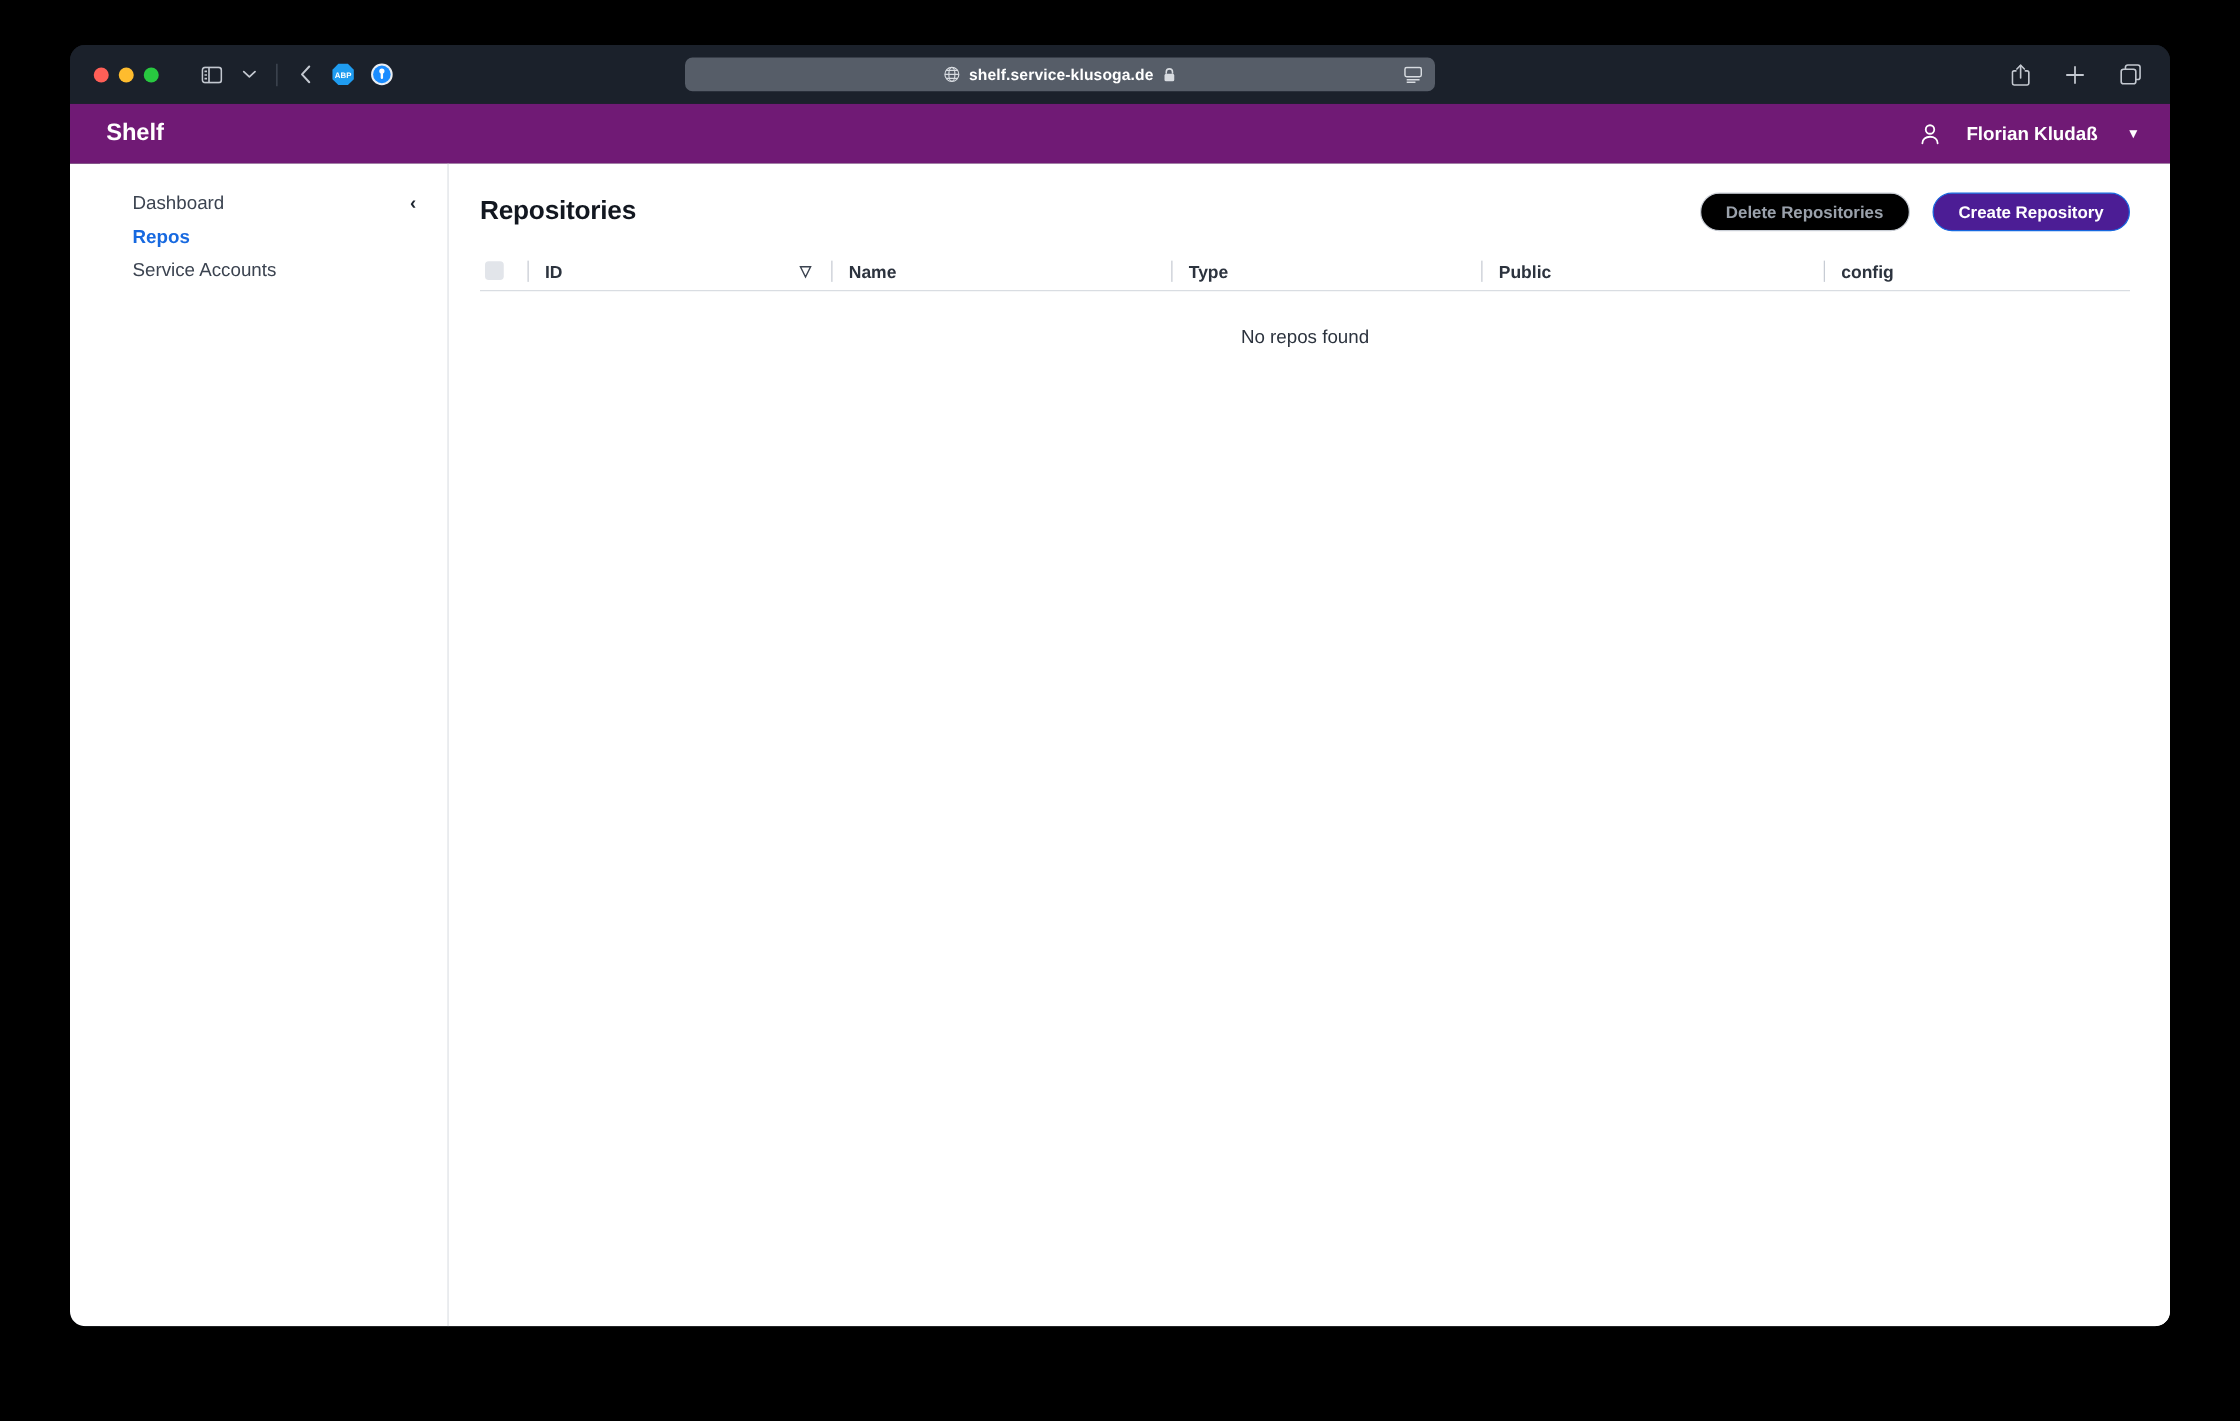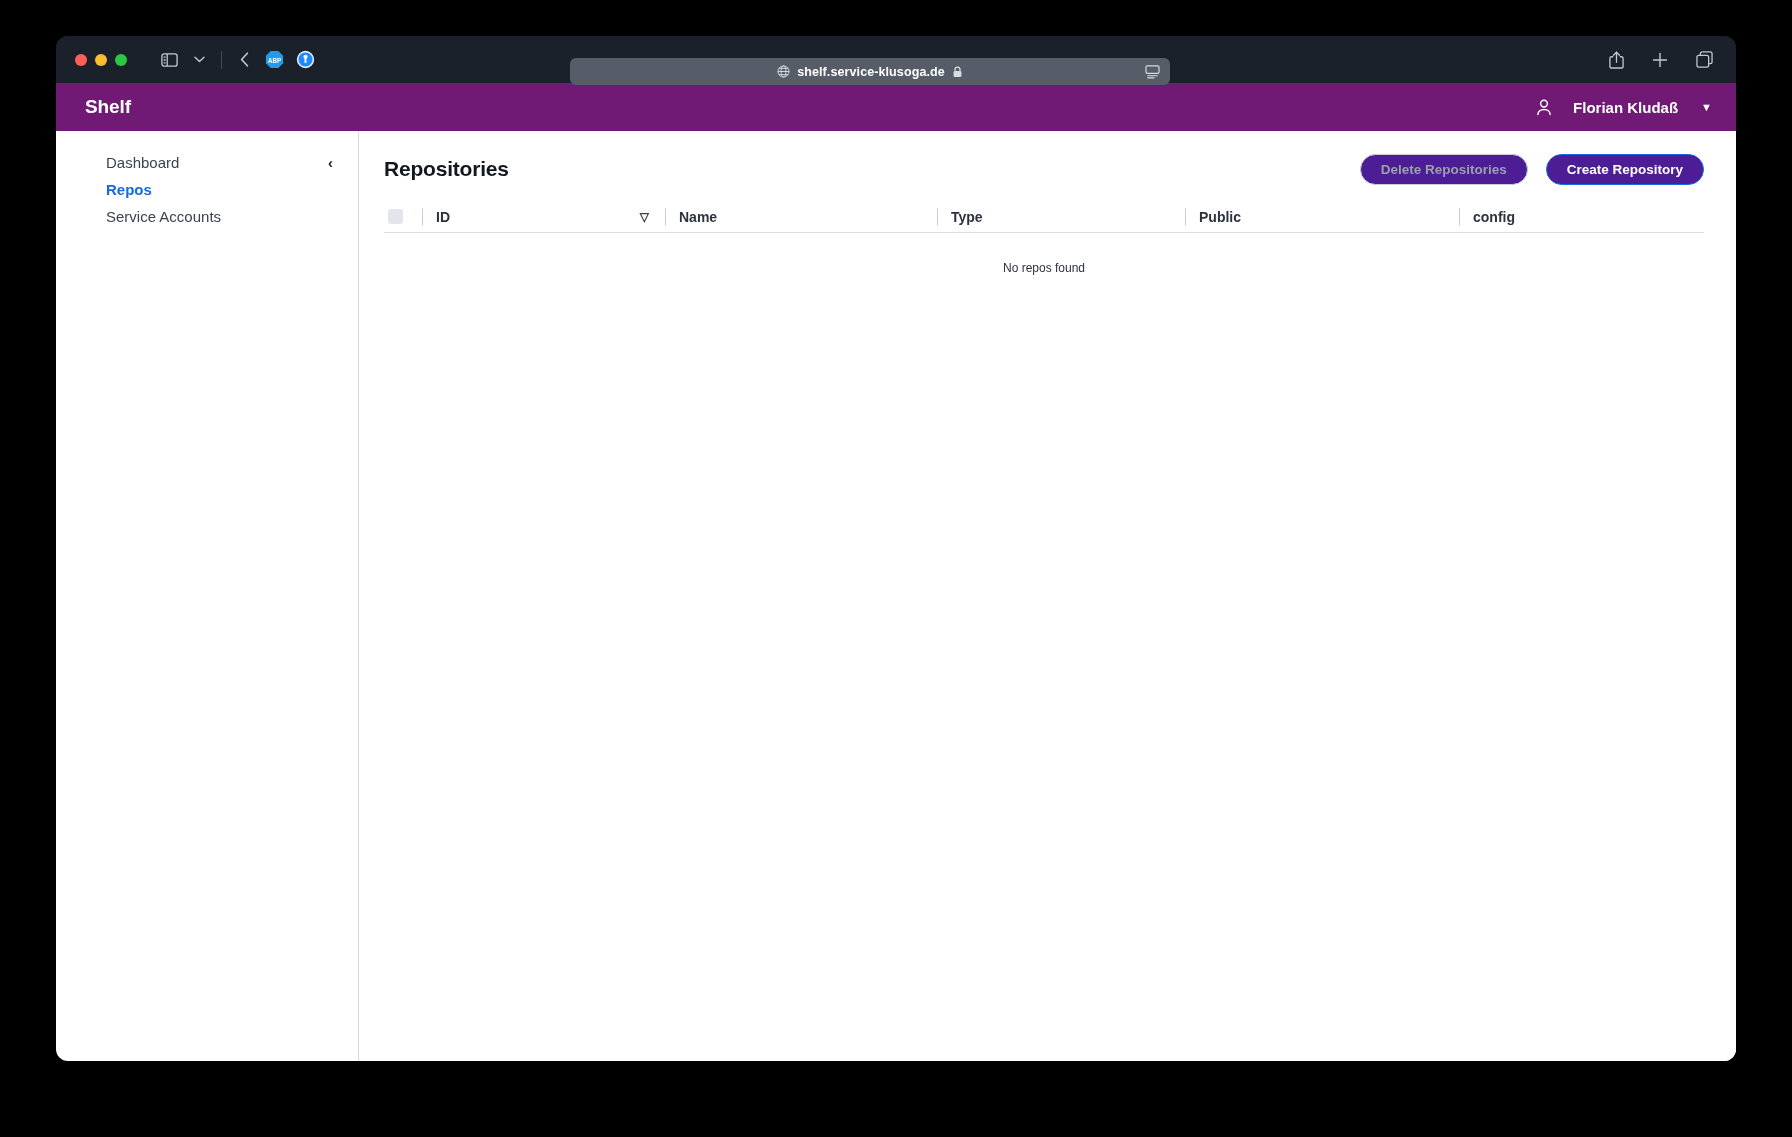--- a/index.html
+++ b/index.html
@@ -63,29 +63,28 @@
     width: 1px; height: 18px;
     background: #454c58;
     margin: 0 6px;
   }
   .ext-icon { margin: 0 5px; }
 
   
   #url-bar {
     position: absolute;
     left: 492px;
-    top: 22px;
+    top: 10px;
     width: 600px;
     height: 27px;
     background: #565d68;
     border-radius: 6px;
     display: flex;
     align-items: center;
     justify-content: center;
-    margin-left: 22px;
   }
   #url-bar-content {
     display: flex;
     align-items: center;
     gap: 7px;
     color: #ffffff;
     font-size: 12.5px;
     font-weight: bold;
     letter-spacing: 0.1px;
   }
@@ -204,21 +203,21 @@
     font-size: 13.5px;
     font-weight: bold;
     display: flex;
     align-items: center;
     justify-content: center;
     padding: 0 20px;
     white-space: nowrap;
   }
   .btn-outline {
     border: 1px solid #c9ced6;
-    background: #4c1d95;
+    background: #000000;
     color: #9aa1ab;
     text-align: center;
   }
   .btn-primary {
     background: #4c1d95;
     color: #ffffff;
     border: 1px solid #1769e0;
   }
 
   
@@ -261,21 +260,21 @@
     border-radius: 3px;
   }
   .sort-caret {
     font-size: 12px;
     color: #3b4350;
     line-height: 1;
   }
 
   #table-empty {
     text-align: center;
-    font-size: 12px;
+    font-size: 15px;
     color: #2c333e;
     padding-top: 28px;
   }
 </style>
 </head>
 <body>
 
 <div id="browser-window">
 
   <div id="browser-toolbar">

